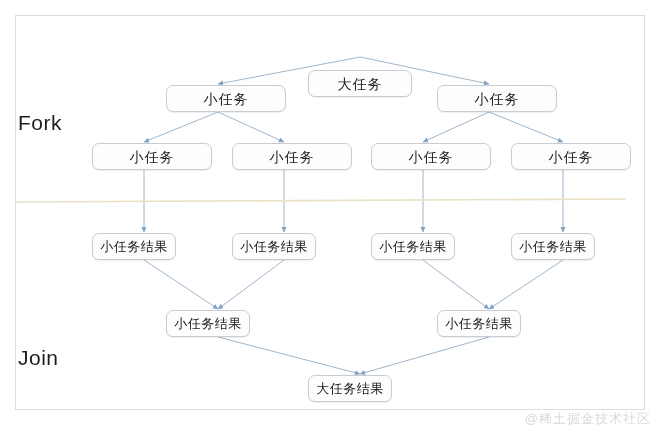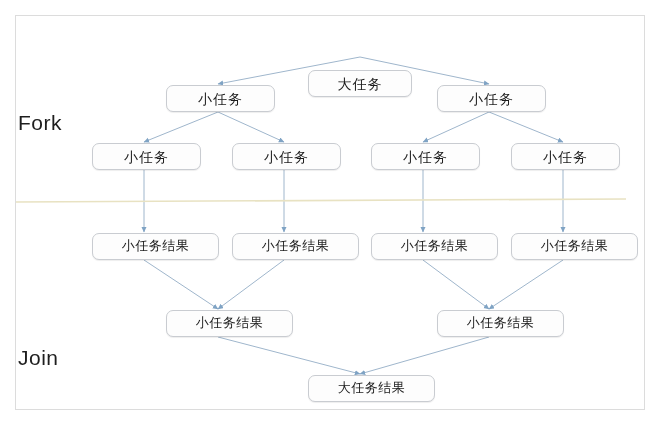--- a/index.html
+++ b/index.html
@@ -47,29 +47,28 @@
     font-size: 14px;
     line-height: 1;
     display: flex;
     align-items: center;
     justify-content: center;
     letter-spacing: 1px;
     box-shadow: 0 1px 1px rgba(0,0,0,0.07);
     white-space: nowrap;
   }
   .node.task {
-    width: 109px;
+    width: 120px;
     height: 27px;
   }
   .node.result {
-    width: 127px;
+    width: 84px;
     height: 27px;
     font-size: 13px;
     letter-spacing: 0.5px;
-    font-family: Liberation Mono, monospace;
   }
   .node.root {
     width: 104px;
     height: 27px;
   }
   
   .stage-label {
     position: absolute;
     font-size: 21px;
     color: #1e1e1e;
@@ -165,13 +164,14 @@
       </div>
       <div class="node result" style="left: 308px; top: 375px;">
         <span>大任务结果</span>
       </div>
     </div>
   <div id="labels-layer">
       <div class="stage-label" style="left: 18px; top: 112px; text-align: center;">Fork</div>
       <div class="stage-label" style="left: 18px; top: 303px; margin-top: 44px;">Join</div>
     </div>
 
+  <div id="watermark">@稀土掘金技术社区</div>
 </div>
 
 </body></html>

